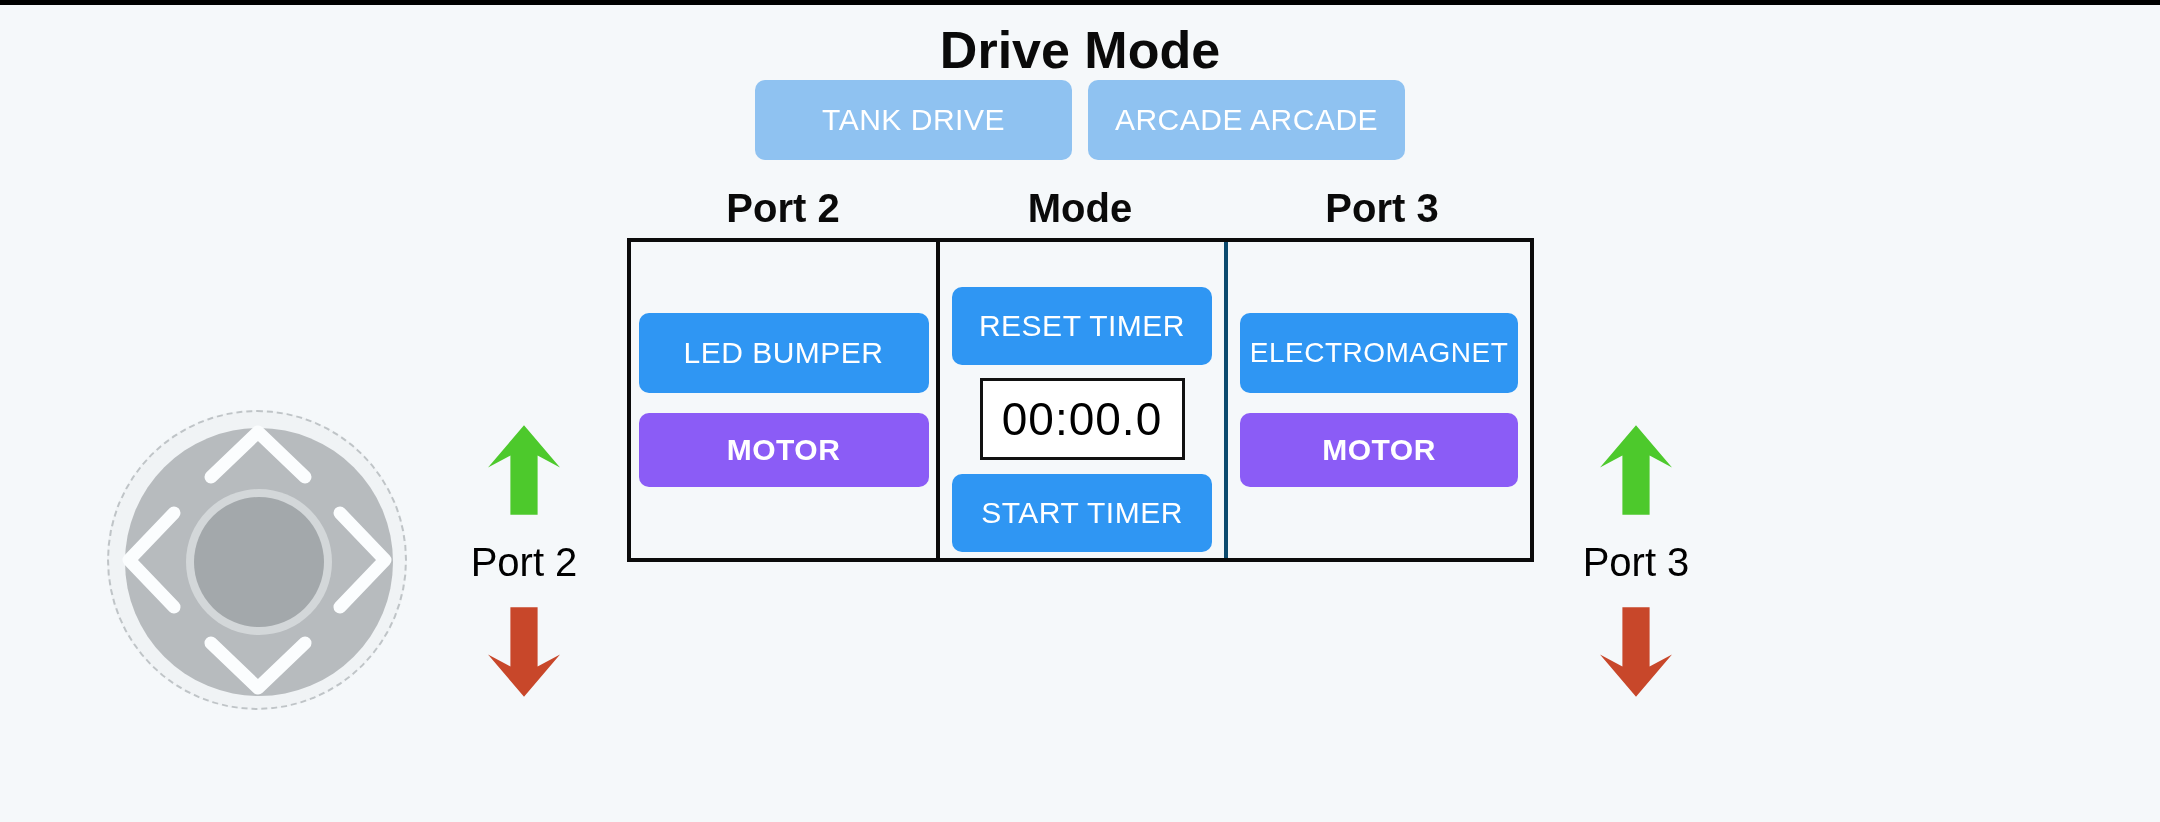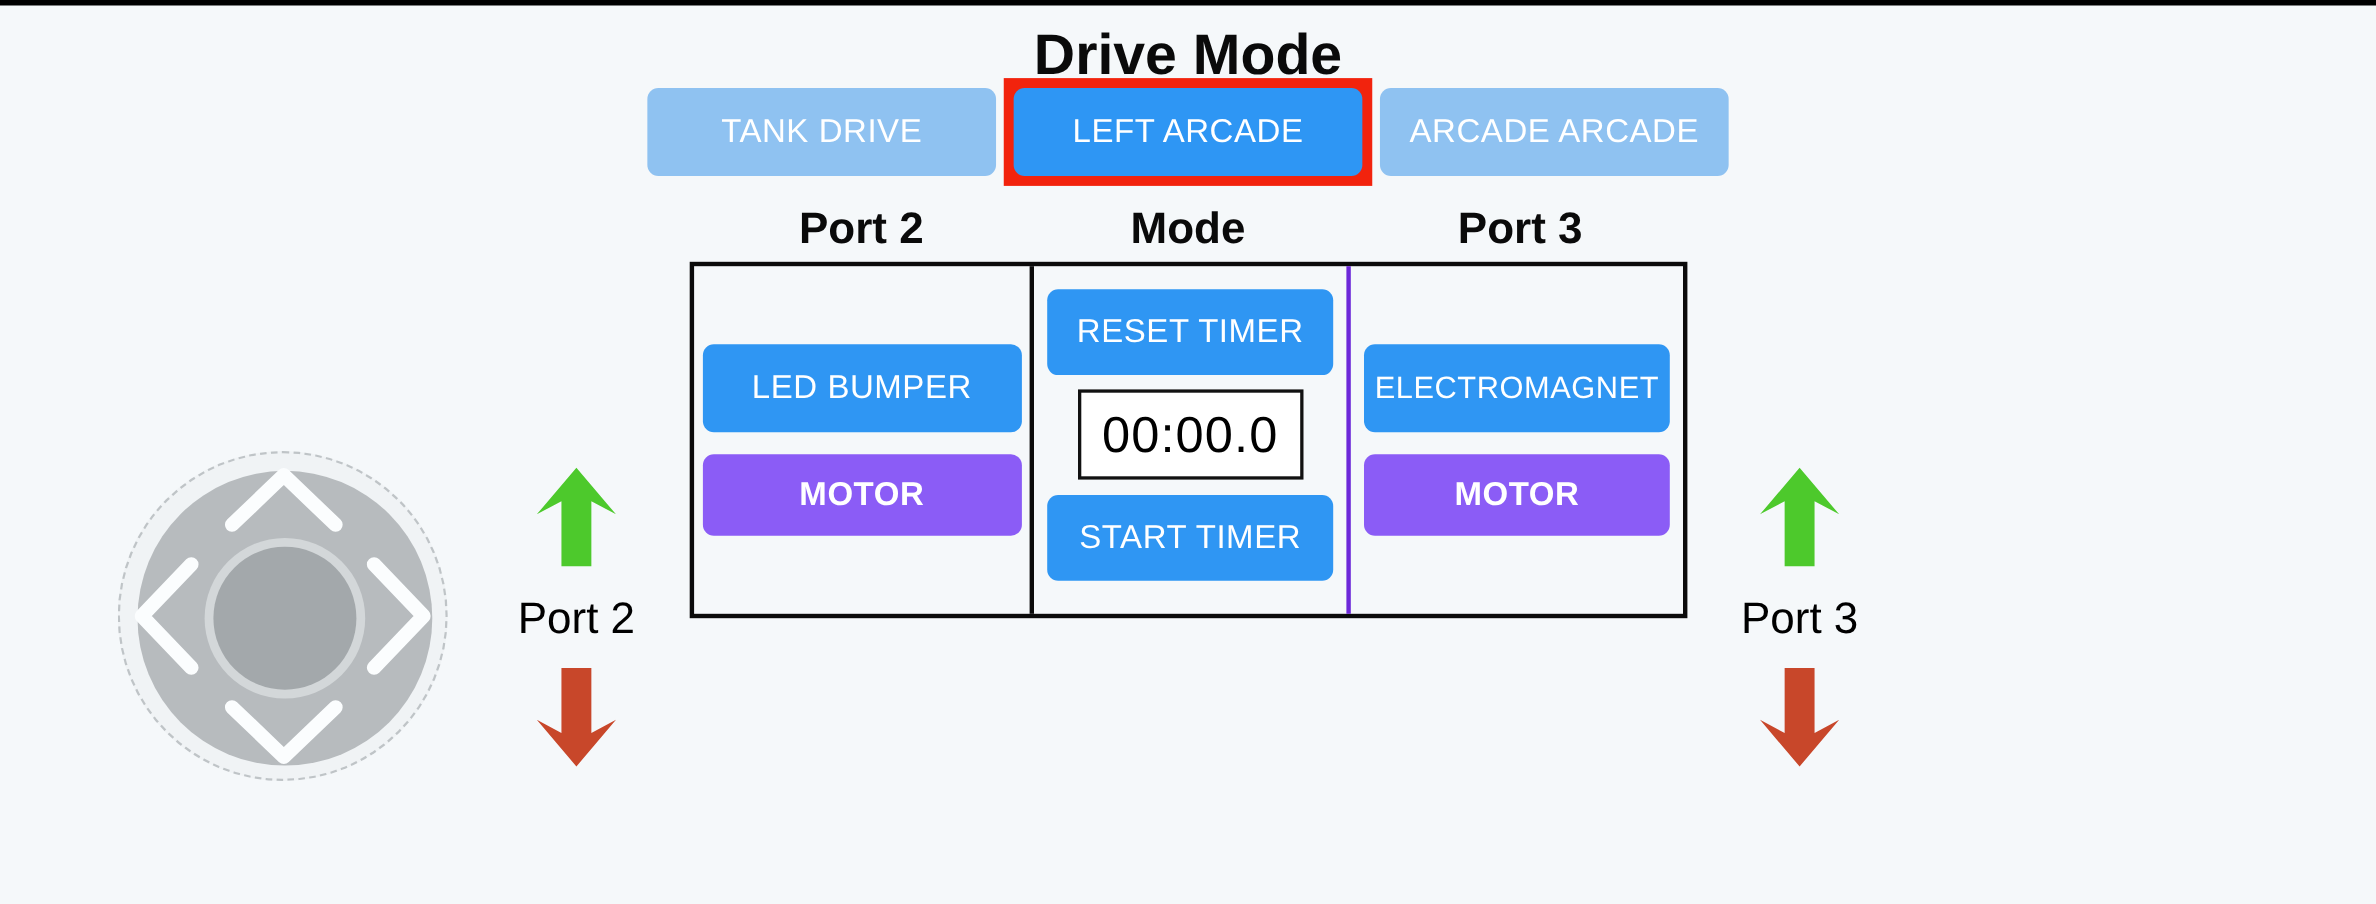--- a/index.html
+++ b/index.html
@@ -30,21 +30,21 @@
     position:absolute;top:186px;transform:translateX(-50%);
     font-size:40px;font-weight:bold;color:#0a0a0a;white-space:nowrap;
   }
   
   .panel{
     position:absolute;left:627px;top:238px;display:flex;
     border:4px solid #0b0b0b;box-sizing:content-box;height:316px;
   }
   .panel .col{box-sizing:border-box;display:flex;flex-direction:column;align-items:center;}
   .col-port2{width:309px;border-right:4px solid #0b0b0b;padding-top:71px;}
-  .col-timer{width:288px;border-right:4px solid #6d28d9;padding-top:21px;}
+  .col-timer{width:288px;border-right:4px solid #0c4a6e;padding-top:45px;}
   .col-port3{width:302px;padding-top:71px;}
   .dev-btn{
     border:none;border-radius:10px;color:#ffffff;font-family:inherit;
     display:flex;align-items:center;justify-content:center;cursor:pointer;
     letter-spacing:0.5px;
   }
   .dev-on{background:#2f96f3;}
   .dev-off{background:#8b5cf6;font-weight:bold;}
   .big{width:290px;height:80px;font-size:30px;}
   .small{width:290px;height:74px;margin-top:20px;font-size:30px;}
@@ -88,23 +88,20 @@
 <body>
 
 <div class="stage">
 
   <div class="topbar"></div>
 
   <div class="title">Drive Mode</div>
 
   <div class="dm-row">
     <button class="dm-btn">TANK DRIVE</button>
-    <div class="sel-frame">
-      <button class="dm-btn active">LEFT ARCADE</button>
-    </div>
     <button class="dm-btn">ARCADE ARCADE</button>
   </div>
 
   <div class="col-header" style="left:783px;">Port 2</div>
   <div class="col-header" style="left:1080px;">Mode</div>
   <div class="col-header" style="left:1382px;">Port 3</div>
 
   <div class="panel">
     <div class="col col-port2">
       <button class="dev-btn dev-on big">LED BUMPER</button>

